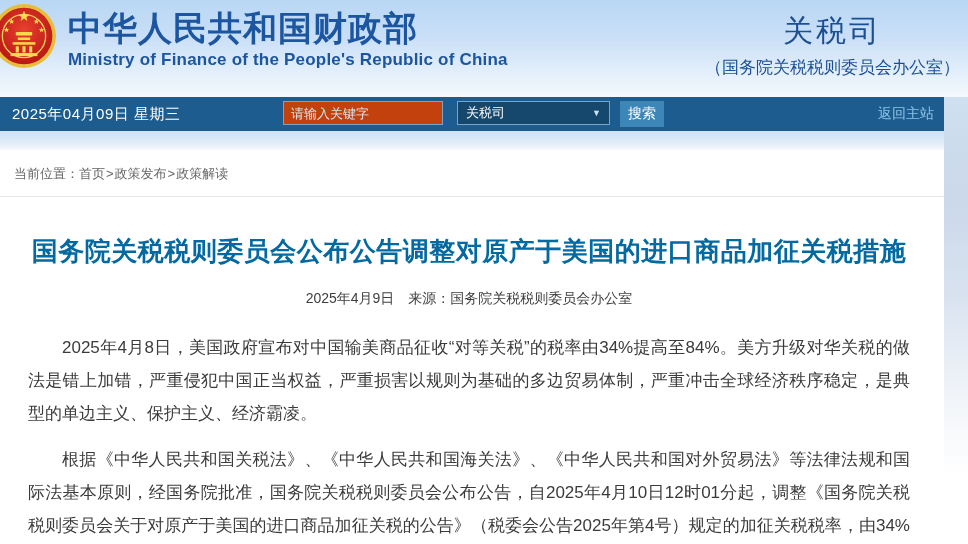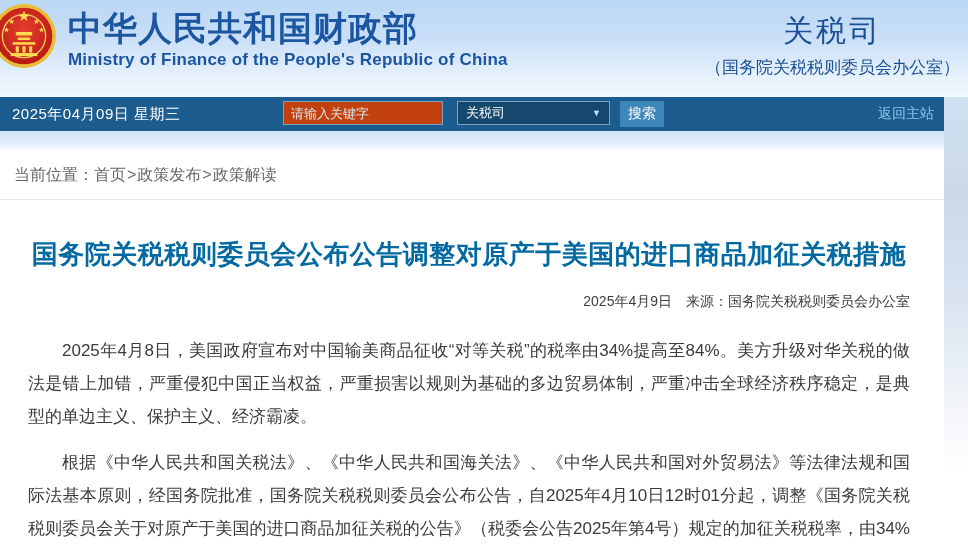--- a/index.html
+++ b/index.html
@@ -50,27 +50,27 @@
   
   .band { position:absolute; top:131px; left:0; width:968px; height:19px;
     background:linear-gradient(180deg,#cfe2f4 0%,#e4eef9 70%,#f7fafd 100%); }
 
   
   .right-strip { position:absolute; top:97px; right:0; width:24px; height:447px; z-index:3;
     background:linear-gradient(180deg,#cfe0f0 0%,#cbd8ea 22%,#d9e3f0 45%,#f2f5f9 68%,#ffffff 85%); }
 
   
   .content { position:absolute; top:150px; left:0; width:944px; background:#fff; }
-  .breadcrumb { padding:15px 0 13px 14px; font-size:16px; color:#666; border-bottom:1px solid #e7e7e7; }
+  .breadcrumb { padding:15px 0 13px 14px; font-size:13px; color:#666; border-bottom:1px solid #e7e7e7; }
   .breadcrumb a { color:#666; text-decoration:none; cursor:pointer; }
   .crumb-sep { margin:0 1px; }
 
   article { padding:0 34px 0 28px; }
   .article-title { margin-top:37px; text-align:center; font-size:26px; font-weight:bold; color:#0369a1; letter-spacing:0.5px; }
-  .article-meta { margin-top:21px; text-align:right; font-size:14px; color:#3d3d3d; }
+  .article-meta { margin-top:21px; text-align:center; font-size:14px; color:#3d3d3d; }
   .article-body { margin-top:23px; font-size:17px; line-height:33px; color:#3b3b3b; text-align:justify; }
   .article-body p { margin:0 0 13px; text-indent:2em; }
 </style>
 </head>
 <body>
 
 <div class="page">
 
   <header class="site-header">
     <svg class="emblem" viewBox="0 0 64 64">

